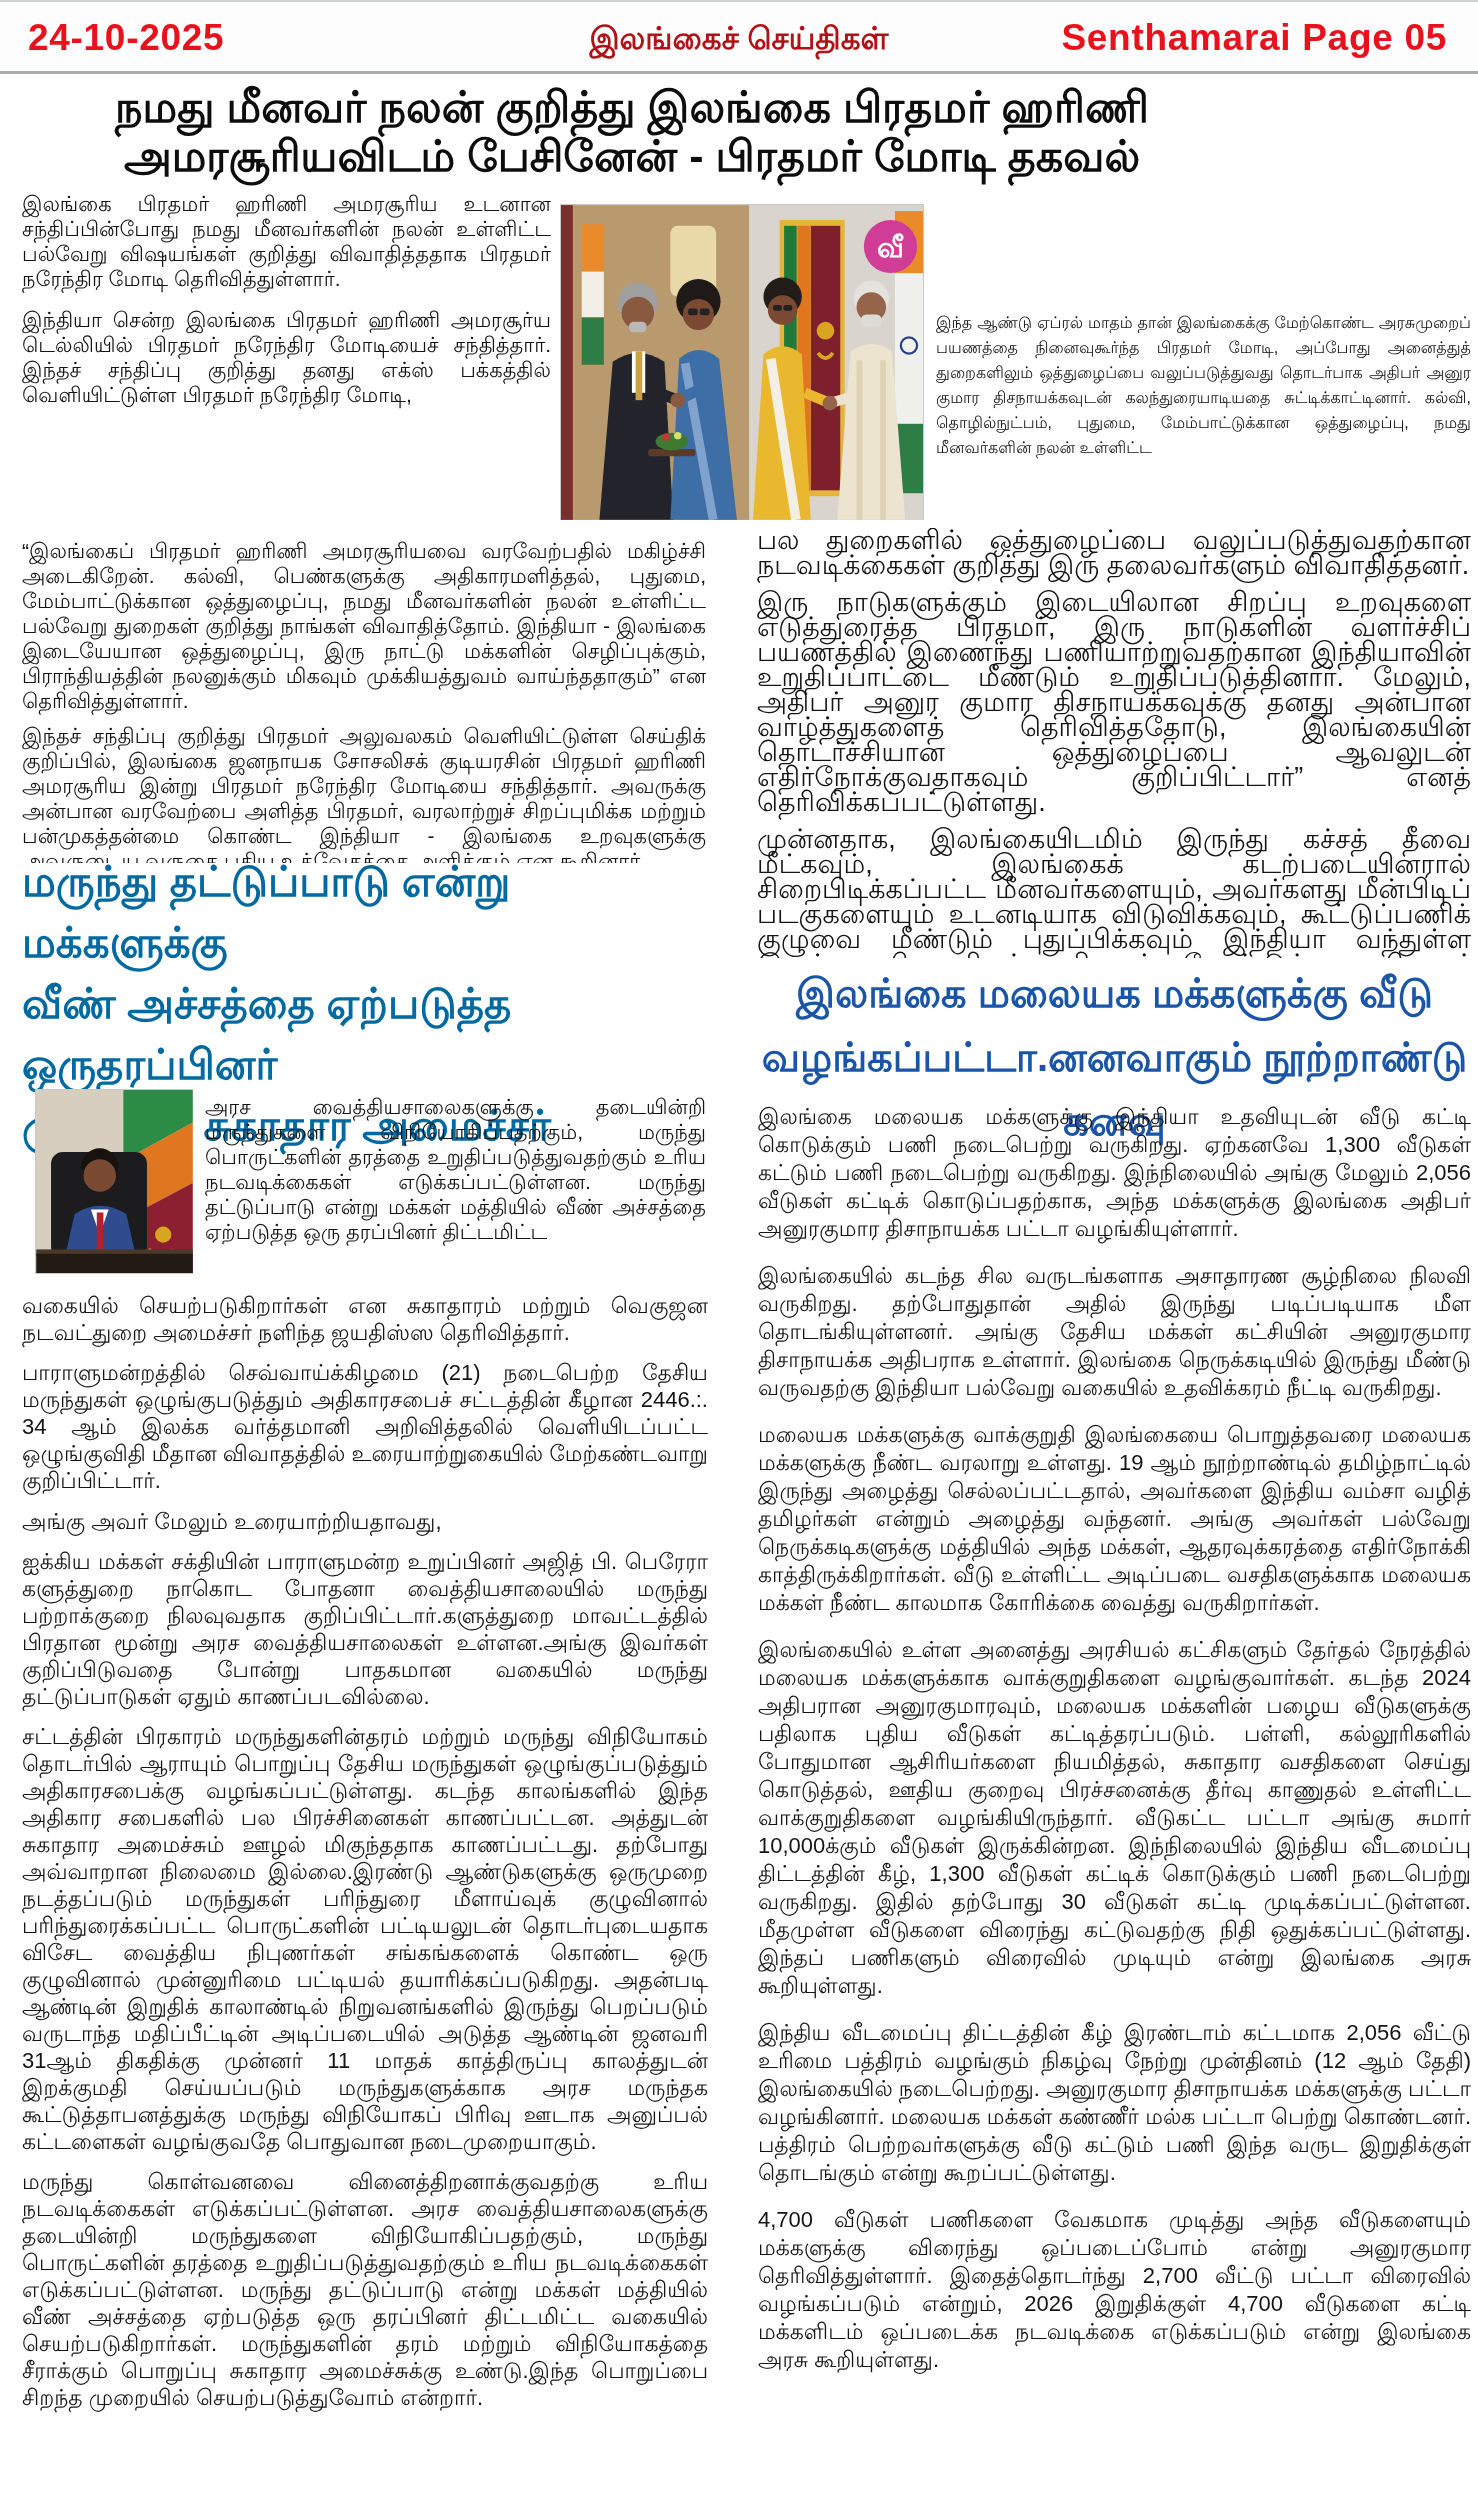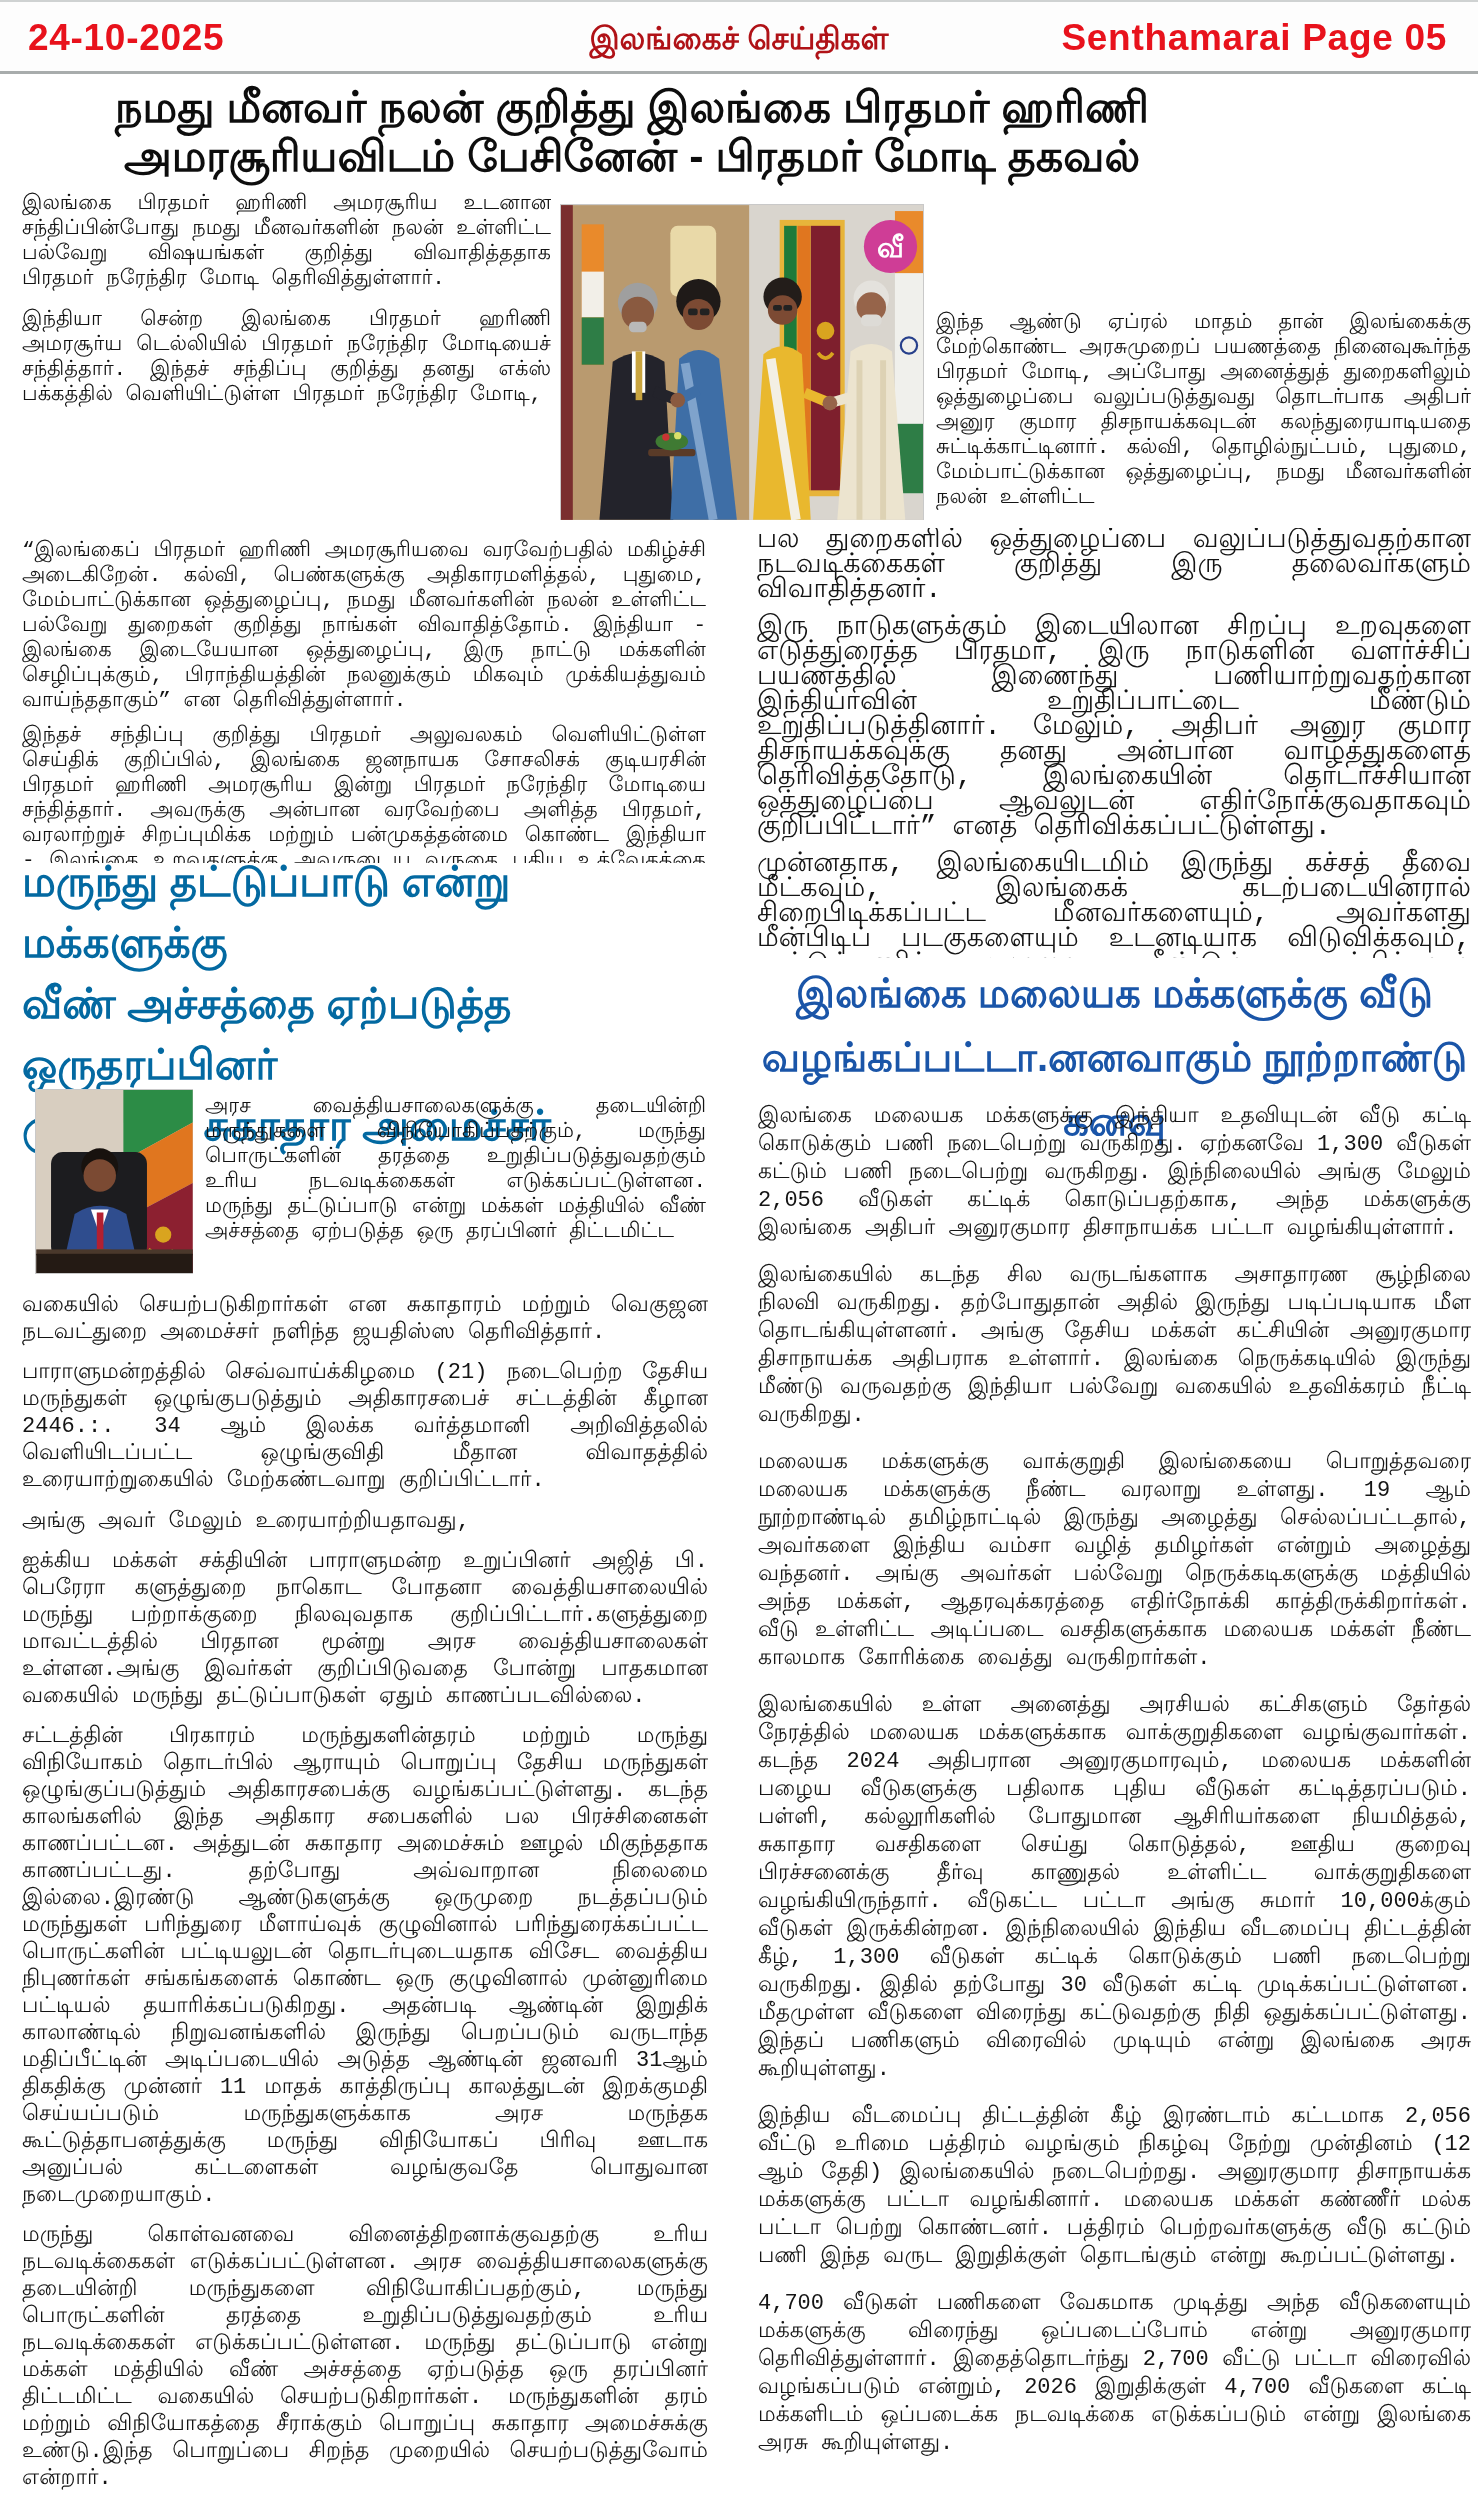--- a/index.html
+++ b/index.html
@@ -23,26 +23,26 @@
   }
   
   .headline{
     position:absolute;left:22px;top:83px;width:1220px;text-align:center;
     font-size:43px;line-height:49px;font-weight:700;color:#0d0d0d;
   }
   .photo1{
     position:absolute;left:560px;top:204px;width:364px;height:316px;
     border:0.7px solid #c9c9c9;box-sizing:border-box;background:#d9d5ce;
   }
-  .bodytext{position:absolute;text-align:justify;overflow:hidden;font-family:Liberation Mono, monospace;}
+  .bodytext{position:absolute;text-align:justify;overflow:hidden;}
   .bodytext p{margin:0 0 16.3px 0;}
   .s1a{left:22px;top:191px;width:529px;height:333px;font-size:21px;line-height:25px;}
   .s1b{left:22px;top:538px;width:684px;height:325px;font-size:21px;line-height:25px;}
   .s1b p{margin-bottom:10.3px;}
-  .s1c{left:936px;top:310px;width:535px;height:214px;font-size:21px;line-height:25px;}
+  .s1c{left:936px;top:310px;width:535px;height:214px;font-size:16px;line-height:25px;}
   .s1d{left:757px;top:528px;width:714px;height:430px;font-size:27px;line-height:25px;}
   .s1d p{margin-bottom:12px;}
   
   .s2-heading{
     position:absolute;left:22px;top:851px;width:695px;
     font-size:42px;line-height:61px;font-weight:700;color:#0369a1;
   }
   .photo2{
     position:absolute;left:35px;top:1089px;width:158px;height:185px;
     border:0.7px solid #c9c9c9;box-sizing:border-box;background:#d8cec0;

